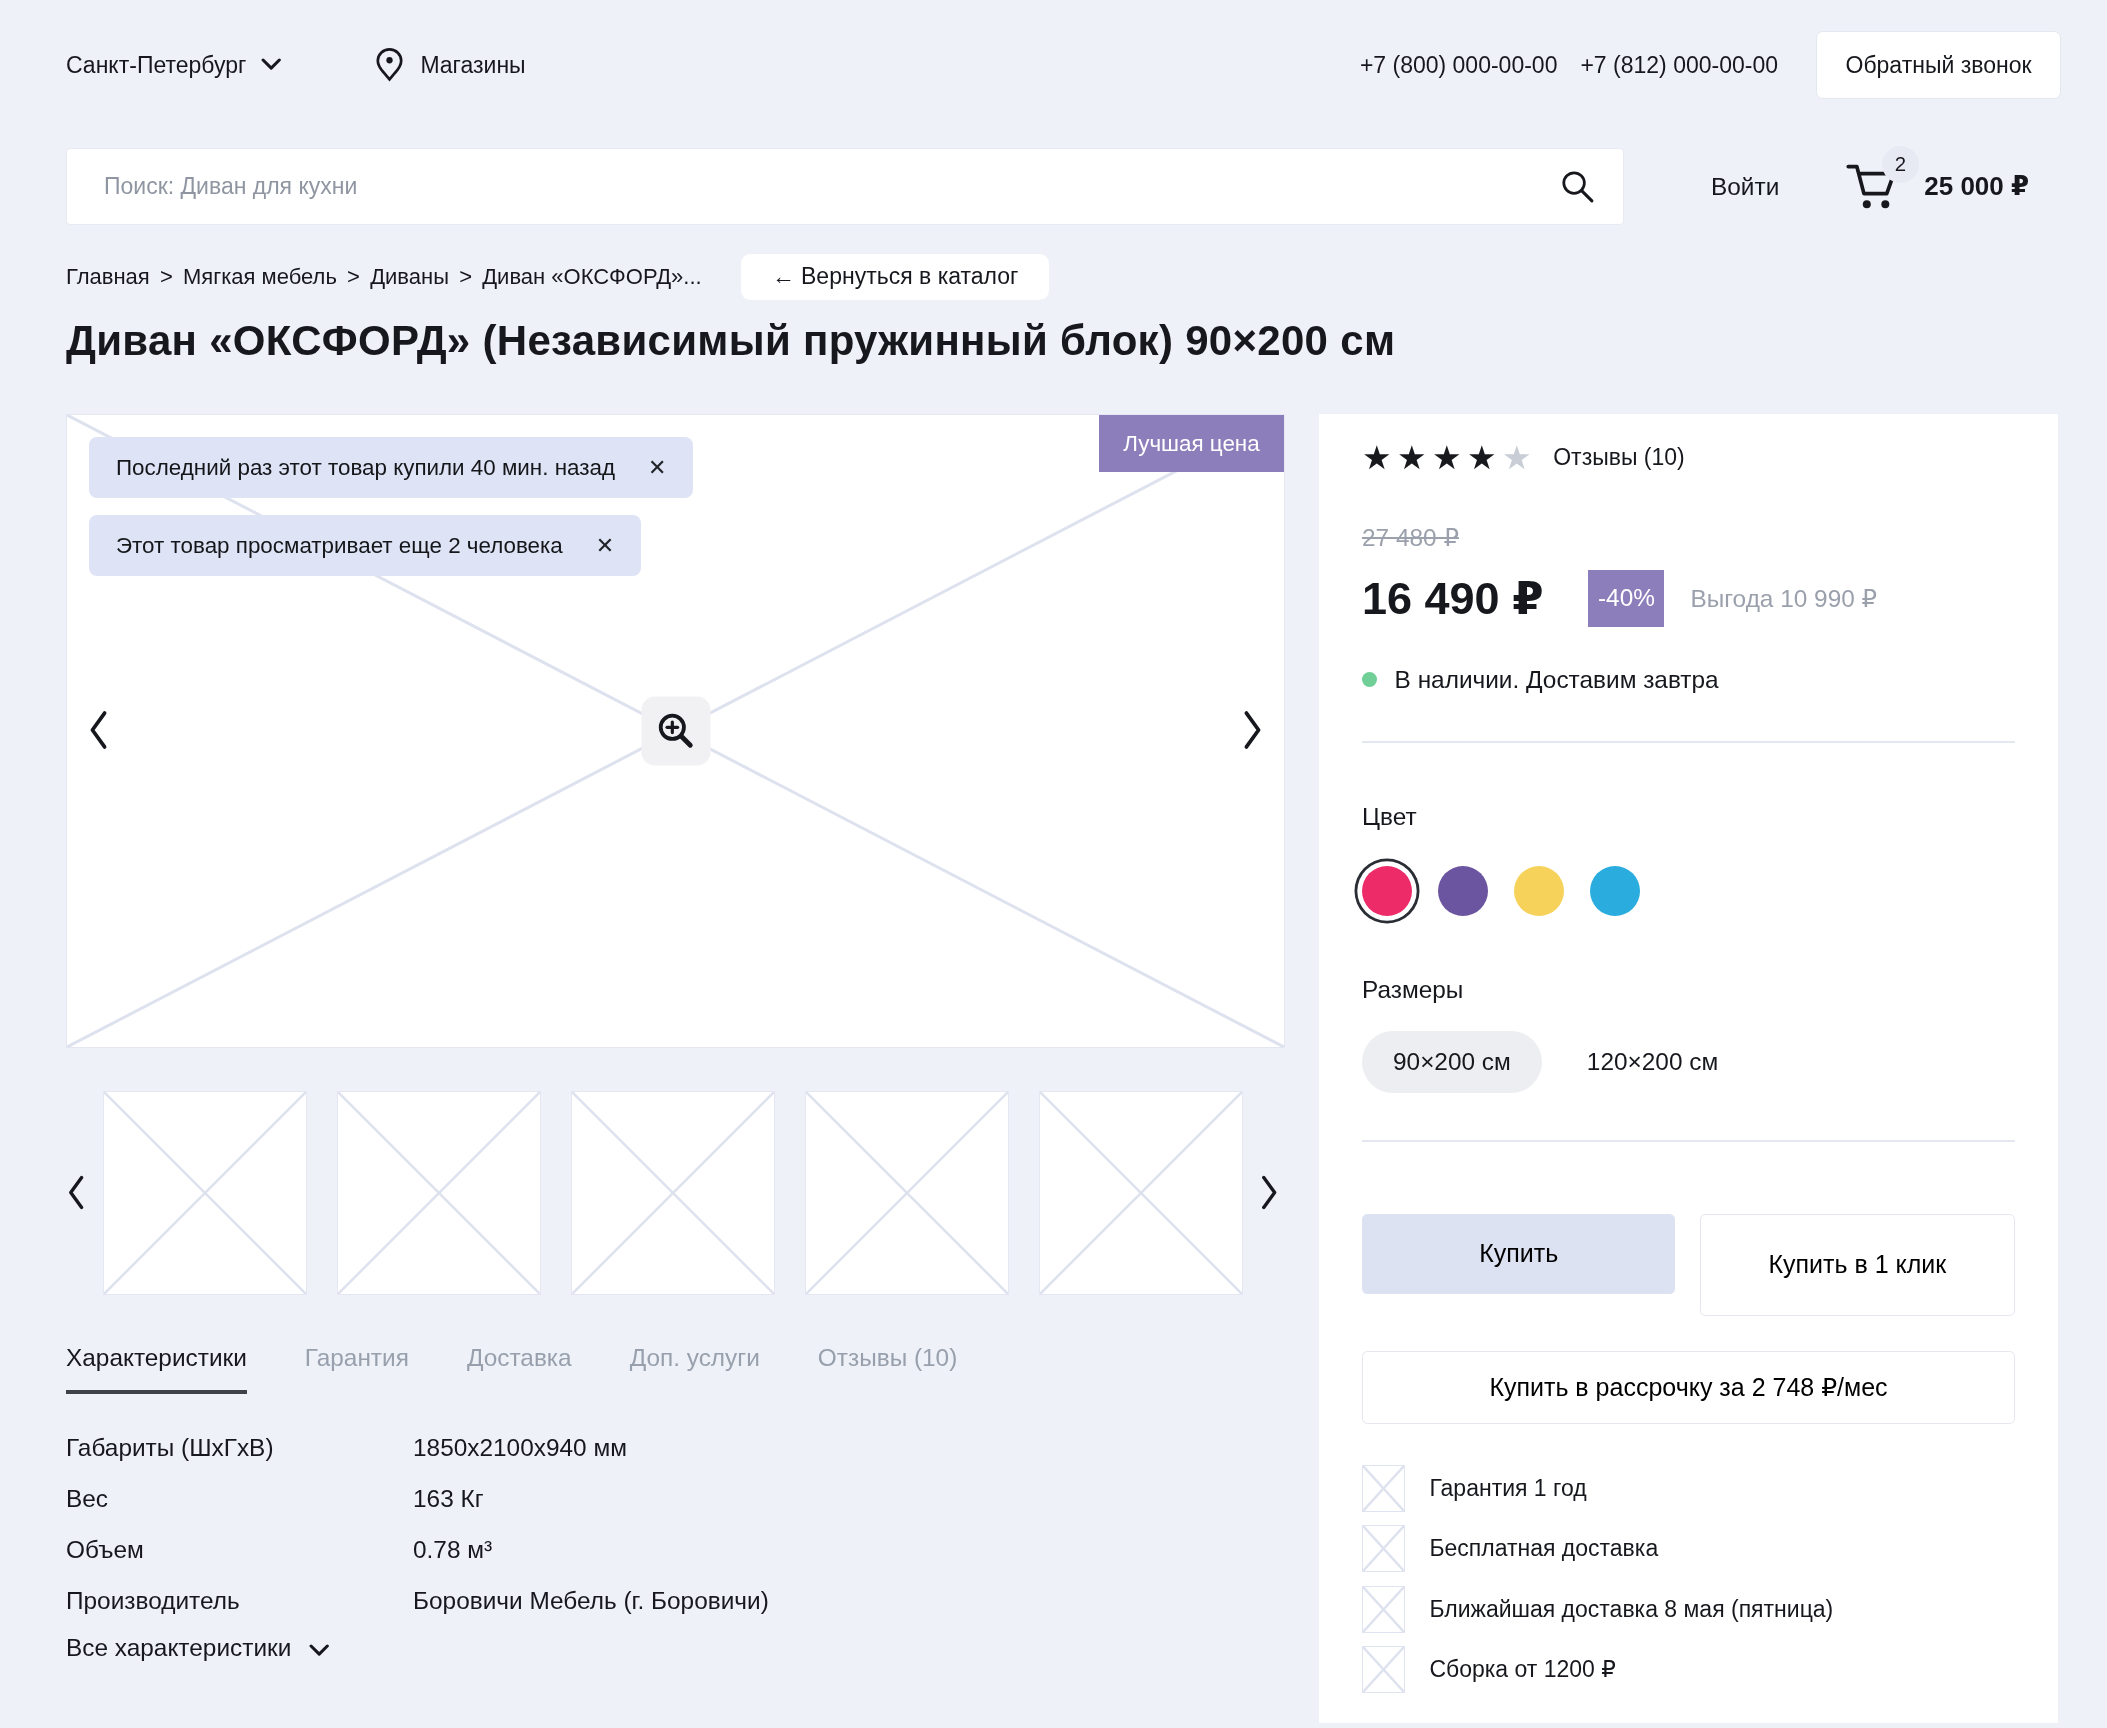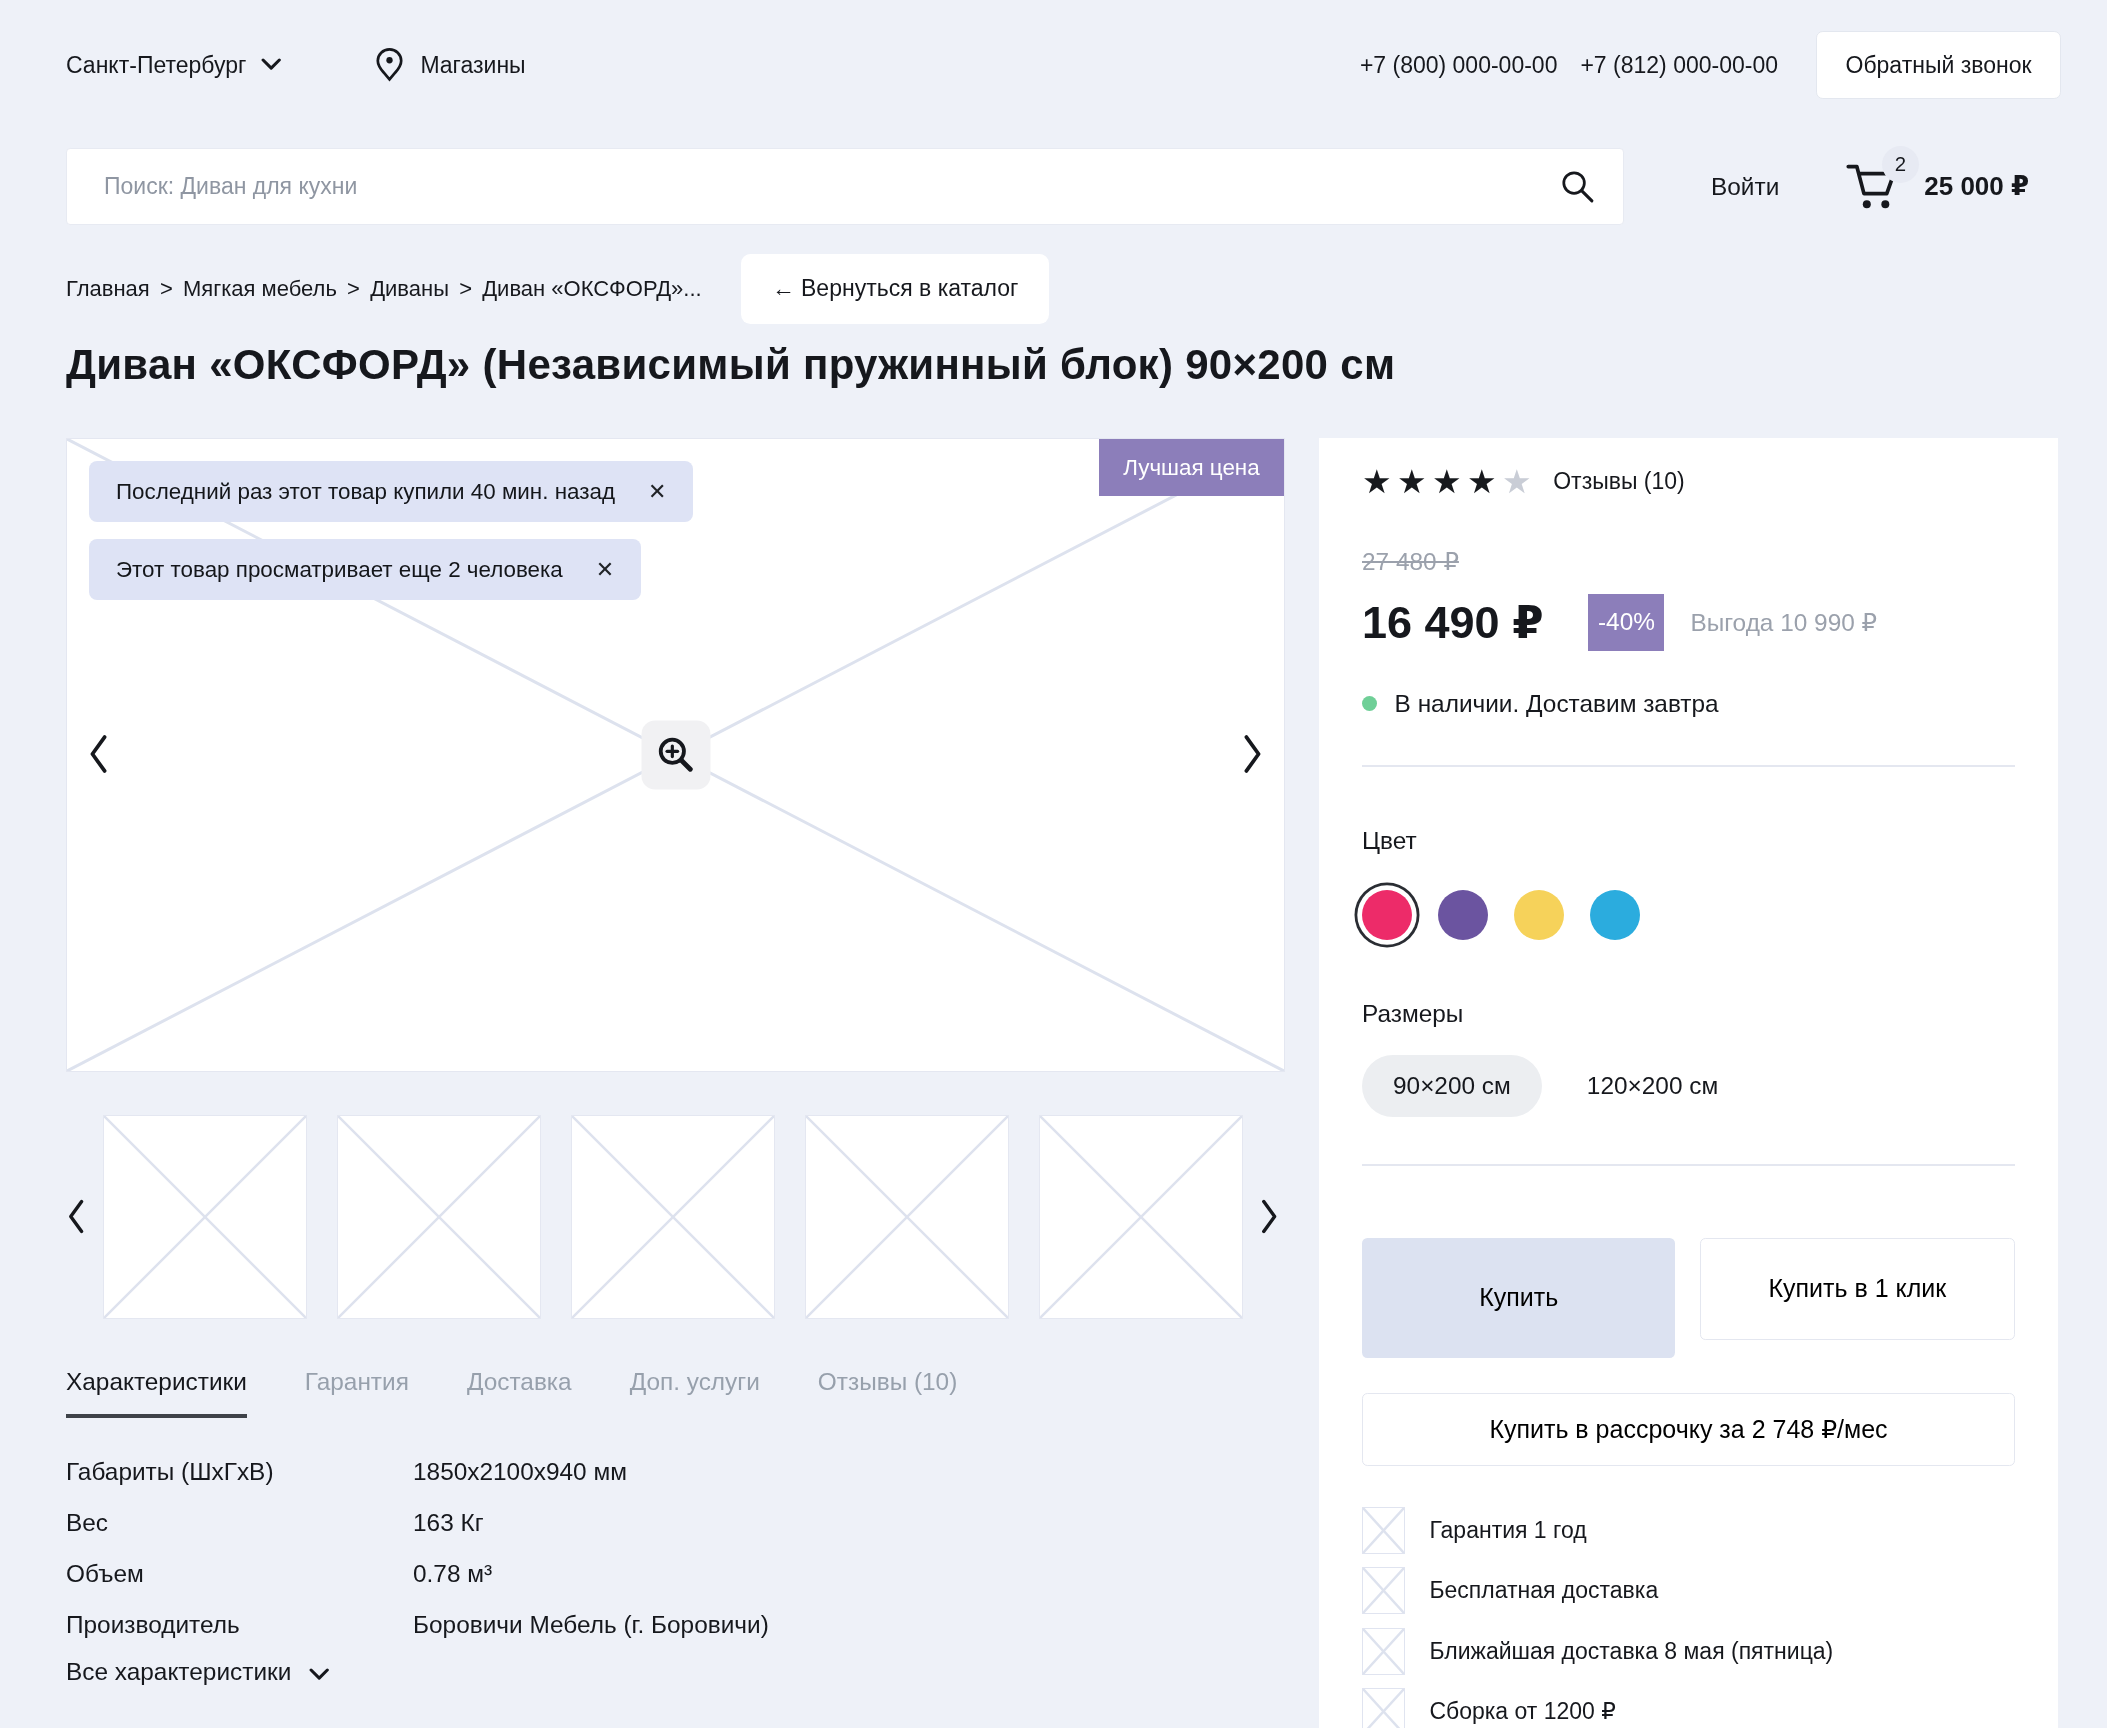--- a/index.html
+++ b/index.html
@@ -43,21 +43,21 @@
     font-size:20.4px; font-weight:500;
   }
   .cart-total { margin-left:23px; font-size:26px; font-weight:700; white-space:nowrap; }
 
   
   .crumb-row { display:flex; align-items:center; margin-top:28.5px; }
   .crumbs { display:flex; align-items:center; font-size:22px; }
   .crumb { cursor:pointer; }
   .crumb-sep { padding:0 10.2px; }
   .back-btn {
-    margin-left:39px; height:70px; padding:0 31px; background:#fff; border-radius:9.5px;
+    margin-left:39px; height:46px; padding:0 31px; background:#fff; border-radius:9.5px;
     font-size:23px; display:flex; align-items:center; cursor:pointer;
   }
 
   .page-title { margin-top:17.6px; font-size:42px; font-weight:600; letter-spacing:0.3px; }
 
   
   .content { display:flex; margin-top:49px; gap:34px; }
   .left-col { width:1219px; }
   .right-col { width:739px; background:#fff; padding:27px 43px; min-height:1309px; }
 
@@ -128,21 +128,21 @@
   .swatch { width:50px; height:50px; border-radius:50%; cursor:pointer; flex:none; }
   .swatch.selected { box-shadow:0 0 0 4.7px #fff, 0 0 0 7.5px #2a2d33; }
 
   .sizes { margin-top:27px; display:flex; align-items:center; }
   .size-pill { height:62px; padding:0 31px; background:#eceef1; border-radius:31px;
     display:flex; align-items:center; font-size:24.4px; cursor:pointer; }
   .size-plain { margin-left:45px; font-size:24.4px; cursor:pointer; }
 
   .buy-row { margin-top:72px; display:flex; gap:24.4px; }
   .btn { display:flex; align-items:center; justify-content:center; font-size:25px; font-family:inherit; cursor:pointer; }
-  .buy-btn { flex:1; height:120px; background:#dce2f1; border:none; border-radius:5.4px; }
+  .buy-btn { flex:1; height:80px; background:#dce2f1; border:none; border-radius:5.4px; }
   .oneclick-btn { flex:1; height:102px; background:#fff; border:1.4px solid #e4e7f0; border-radius:5.4px; }
   .installment-btn { margin-top:35px; width:100%; height:73px; background:#fff; border:1.4px solid #e4e7f0; border-radius:5.4px; }
 
   .benefits { margin-top:41px; }
   .benefit { display:flex; align-items:center; margin-top:13.6px; }
   .benefit-ico { position:relative; width:43px; height:47px; border:1.4px solid #e0e4f0; flex:none; }
   .benefit-label { margin-left:24.4px; font-size:23px; }
 </style>
 </head>
 <body>

